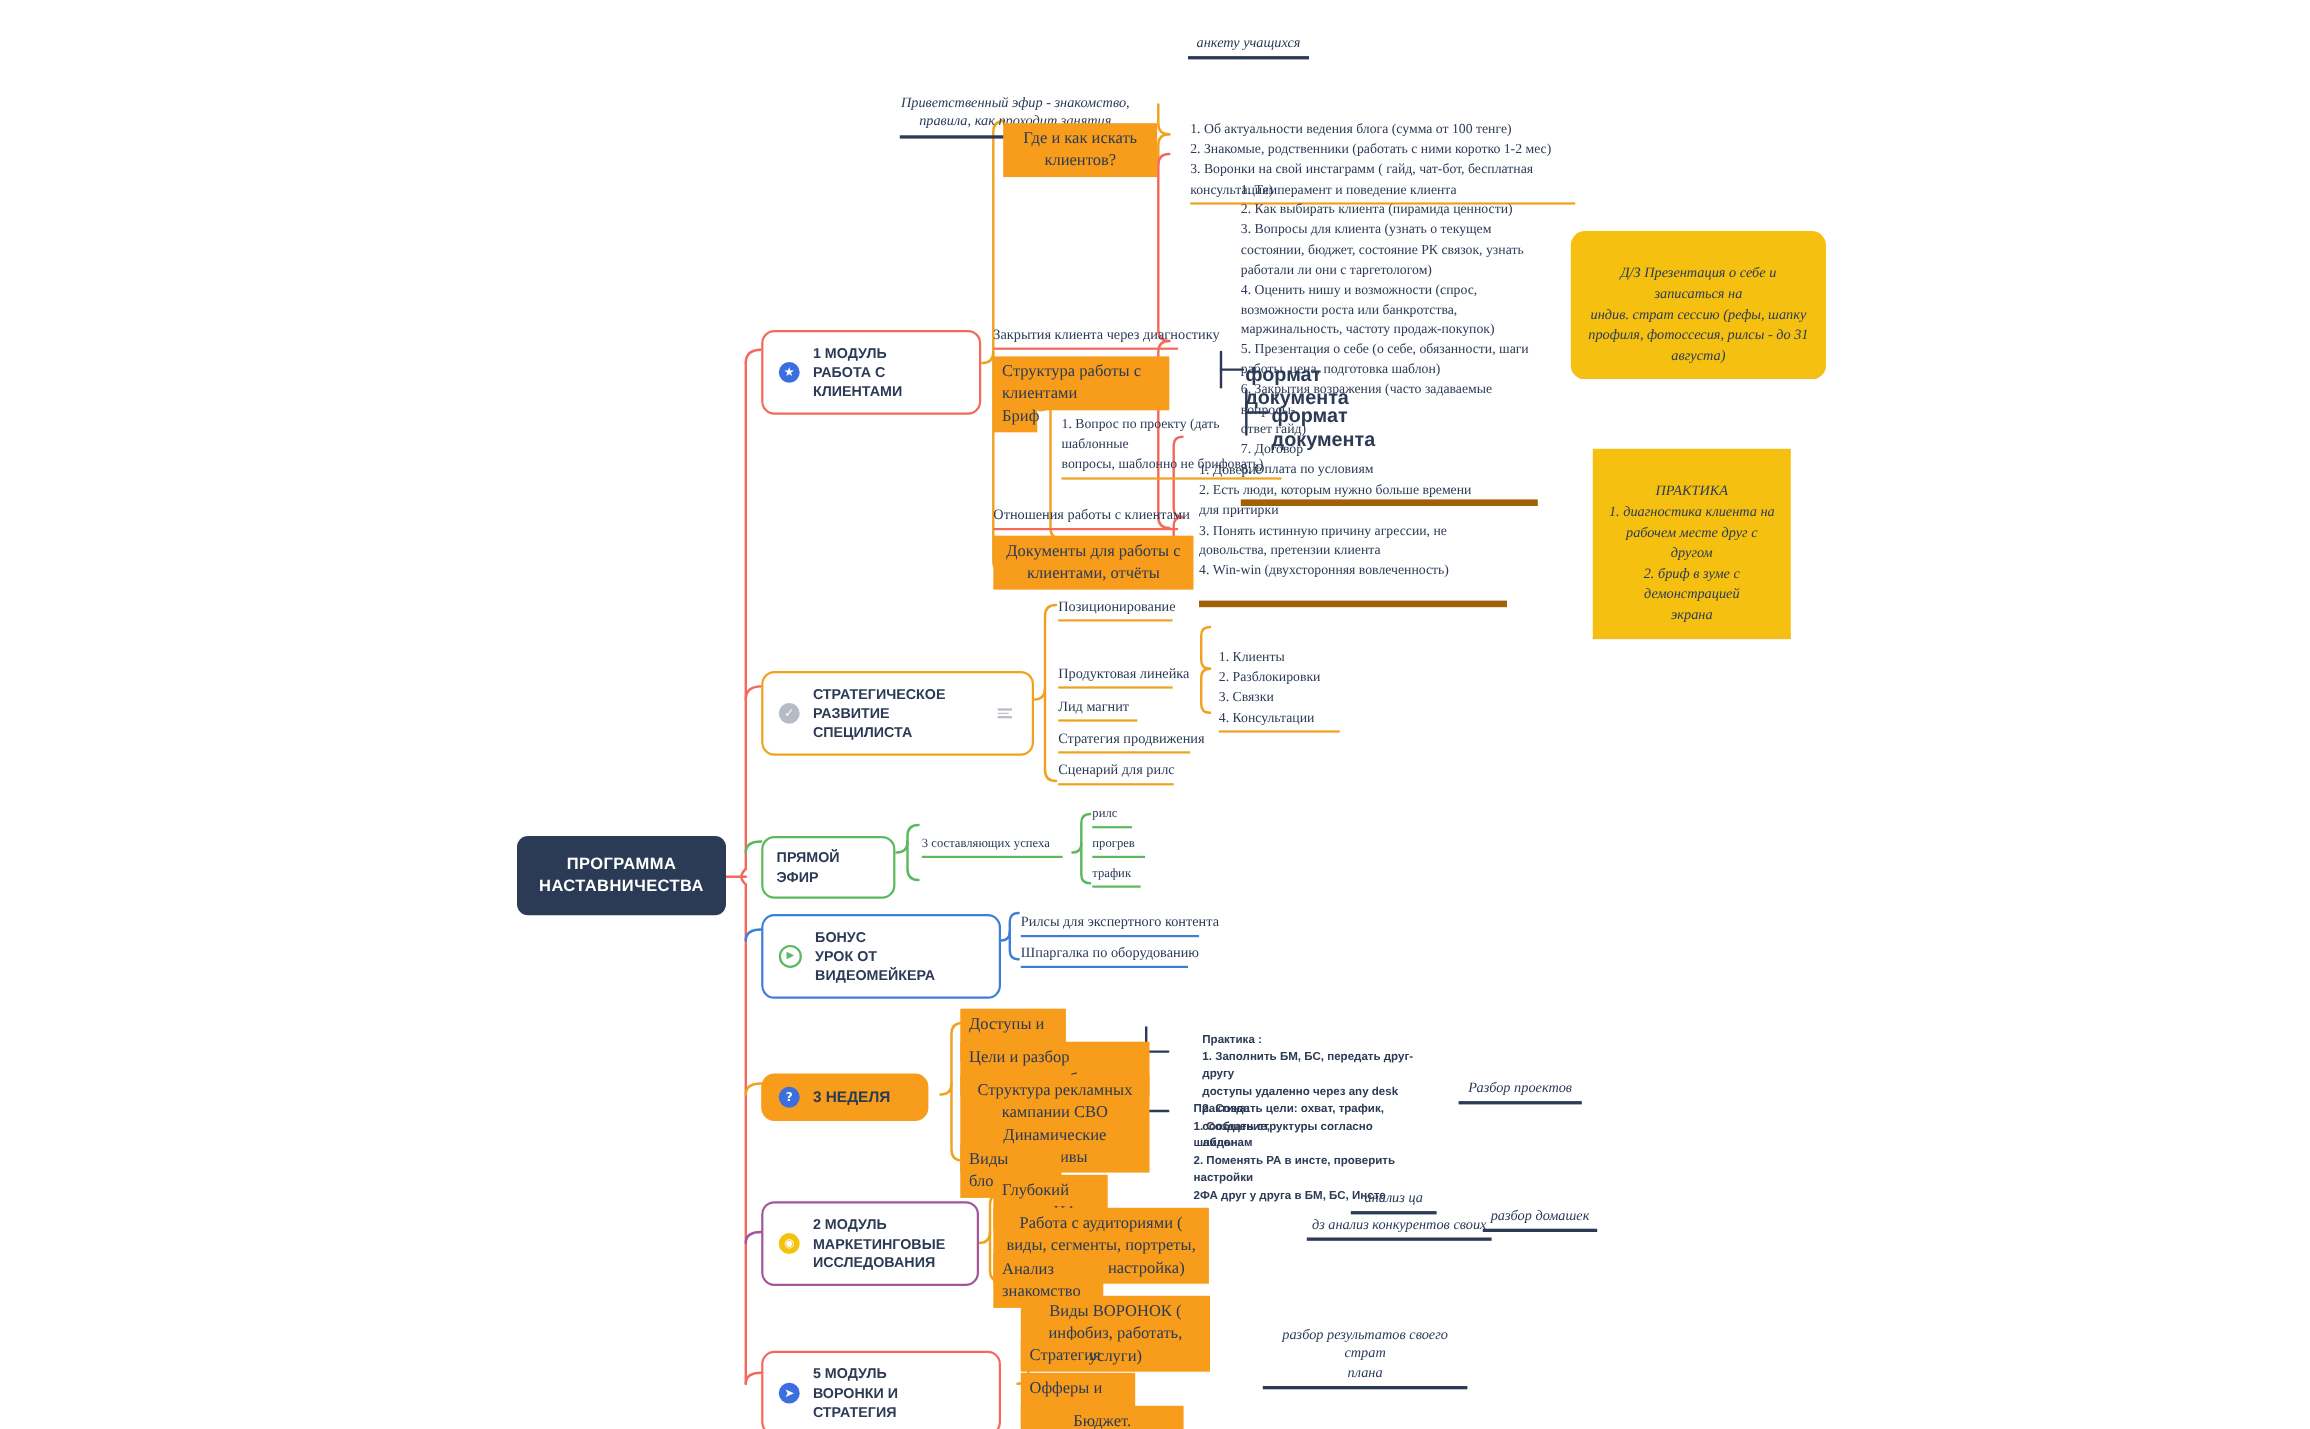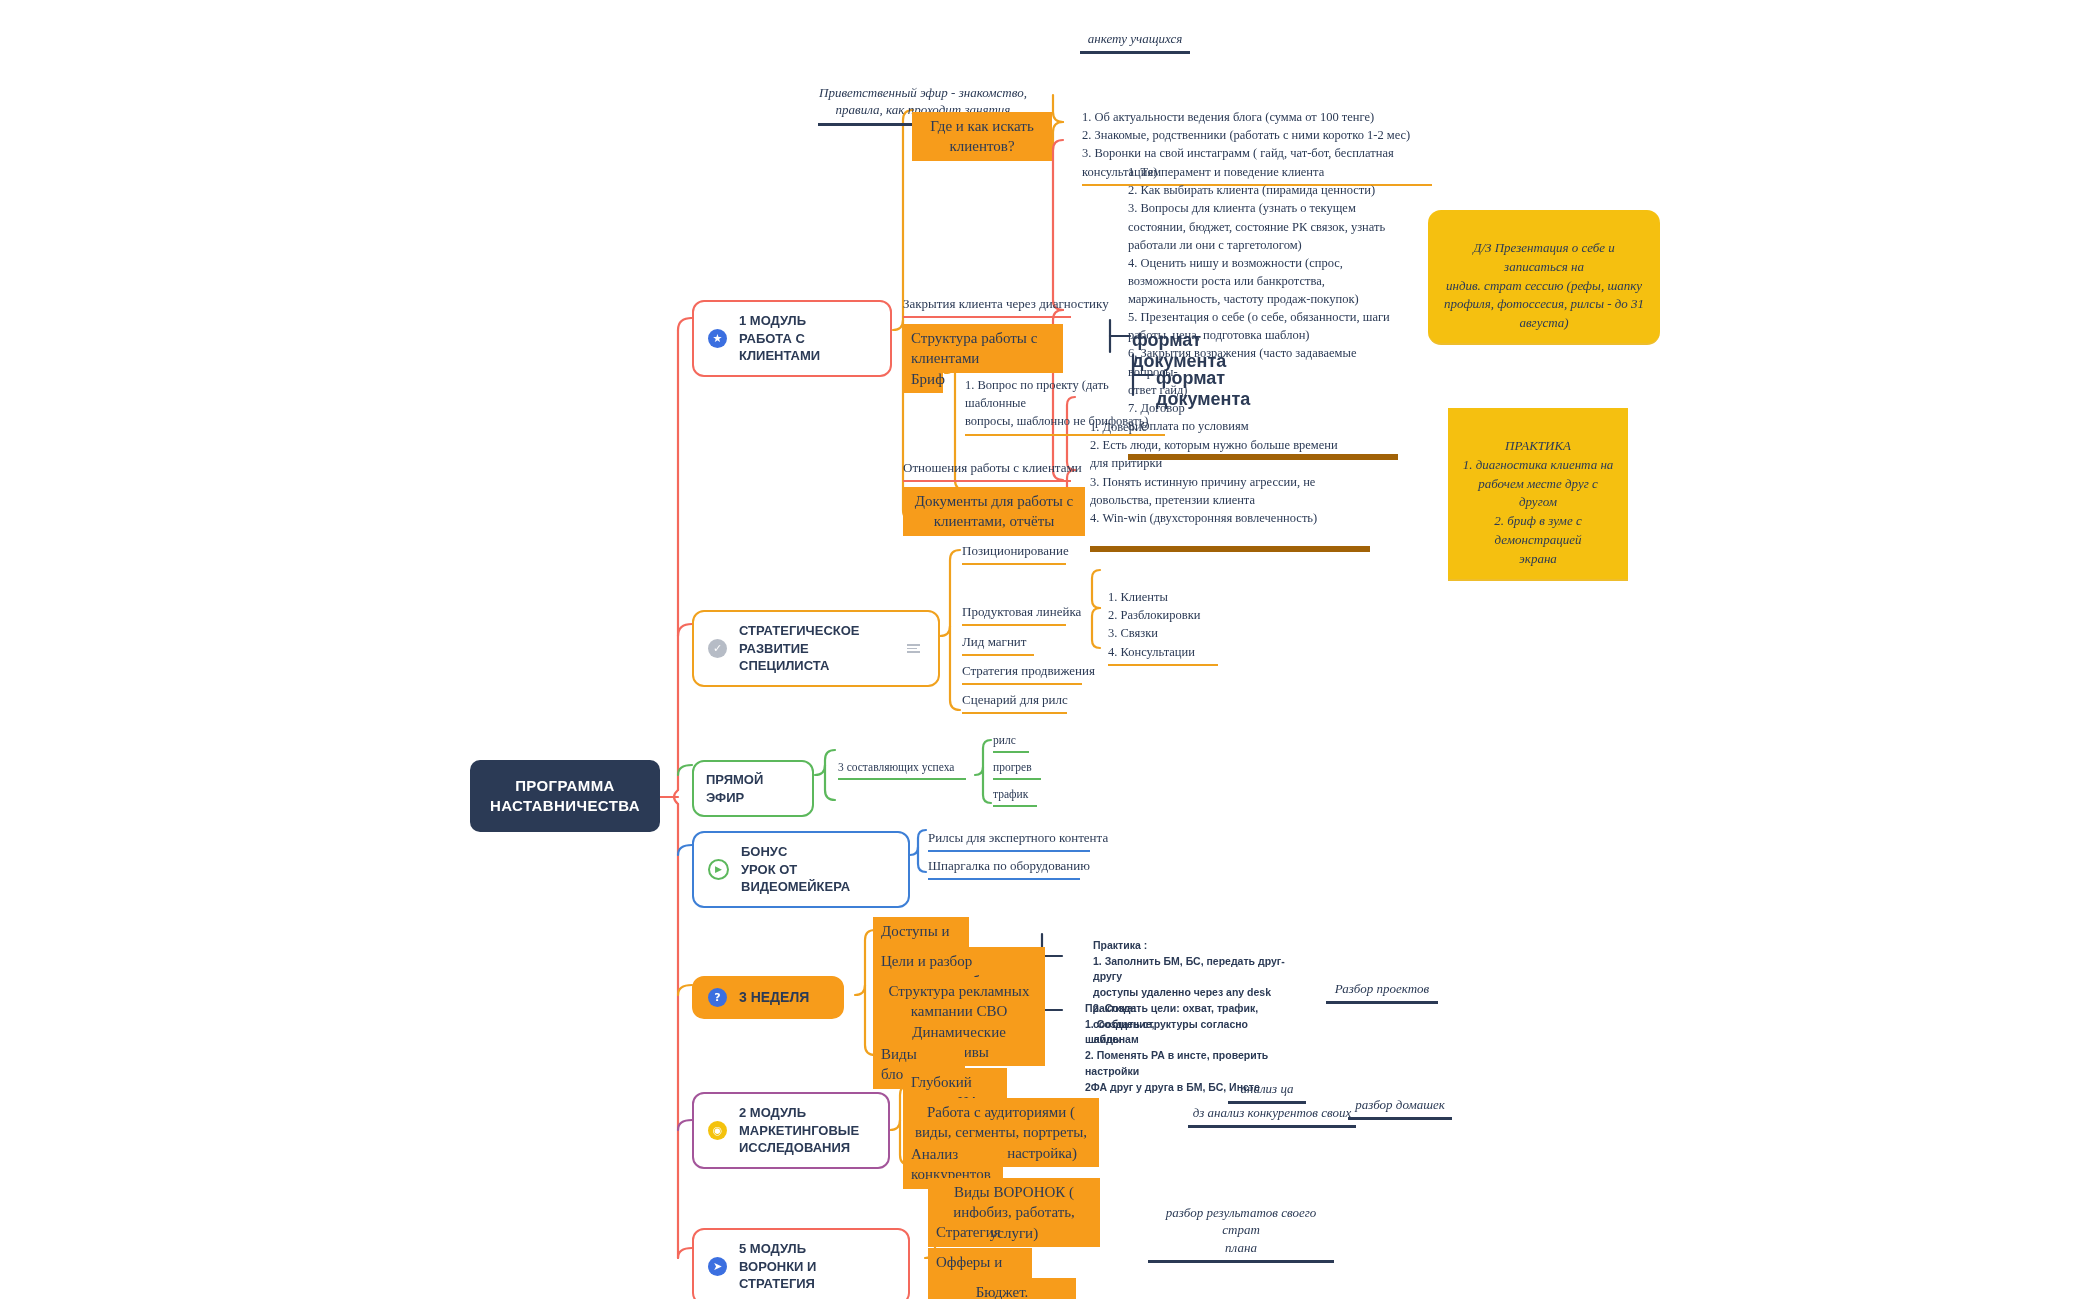--- a/index.html
+++ b/index.html
@@ -381,21 +381,21 @@
   </div>
 
   <div class="node chip left" style="left:903px;top:1068px;width:104px;">
     <span>Глубокий анализ ЦА</span>
   </div>
   <div class="node chip" style="left:903px;top:1098px;width:196px;">
     <span>Работа с аудиториями ( виды, сегменты,
 портреты, техническая настройка)</span>
   </div>
   <div class="node chip left" style="left:903px;top:1140px;width:100px;">
-    <span>Анализ  конкурентов</span>
+    <span>Анализ  знакомство</span>
   </div>
 
   <div class="node note" style="left:1228px;top:1062px;width:78px;">
     <span>анализ ца</span>
   </div>
   <div class="node note" style="left:1348px;top:1078px;width:104px;">
     <span>разбор домашек</span>
   </div>
   <div class="node note" style="left:1188px;top:1086px;width:168px;">
     <span>дз анализ конкурентов своих</span>

